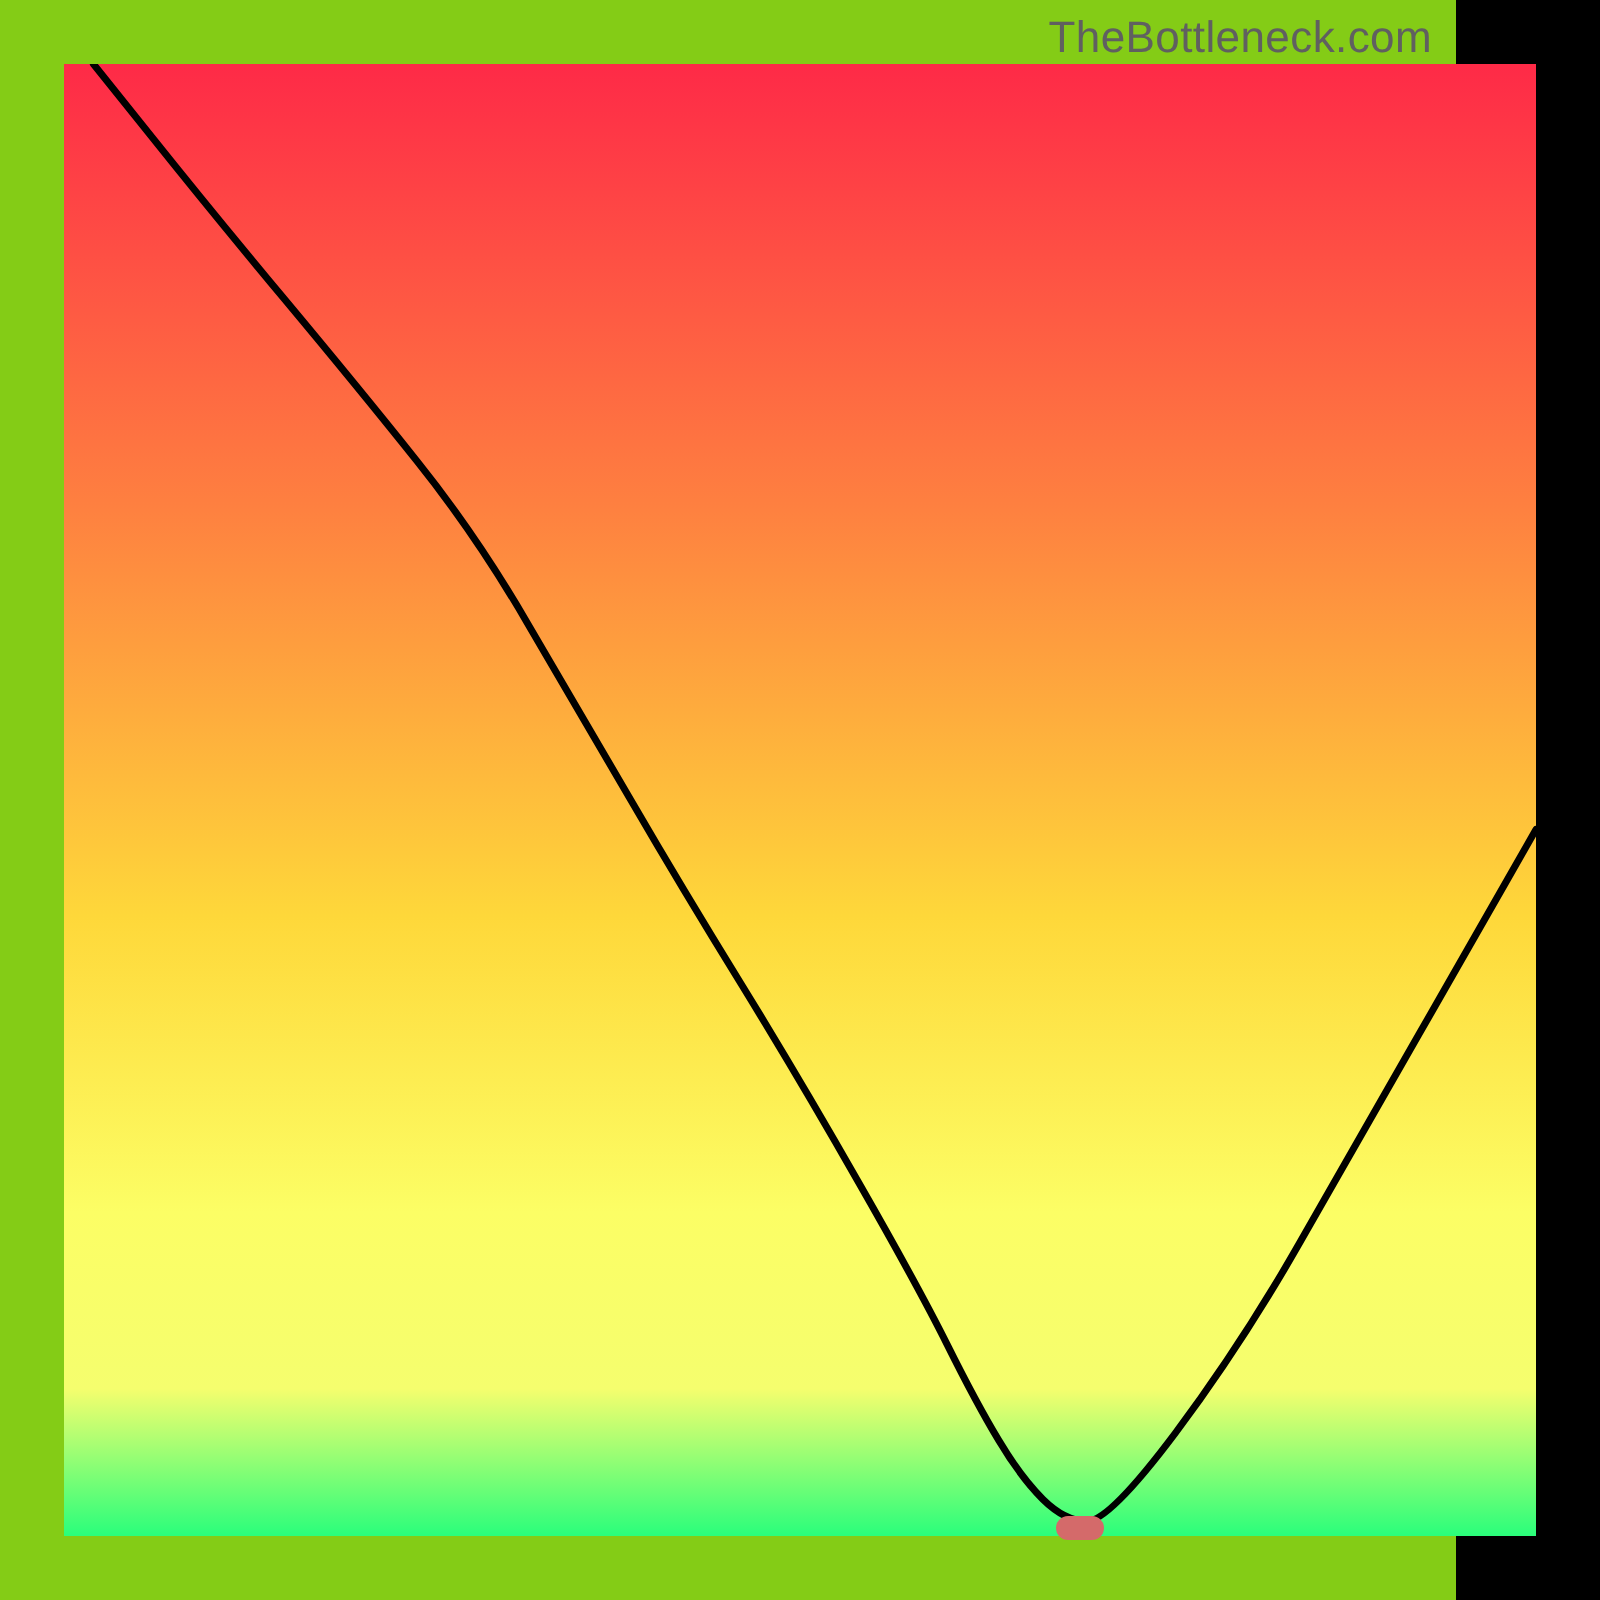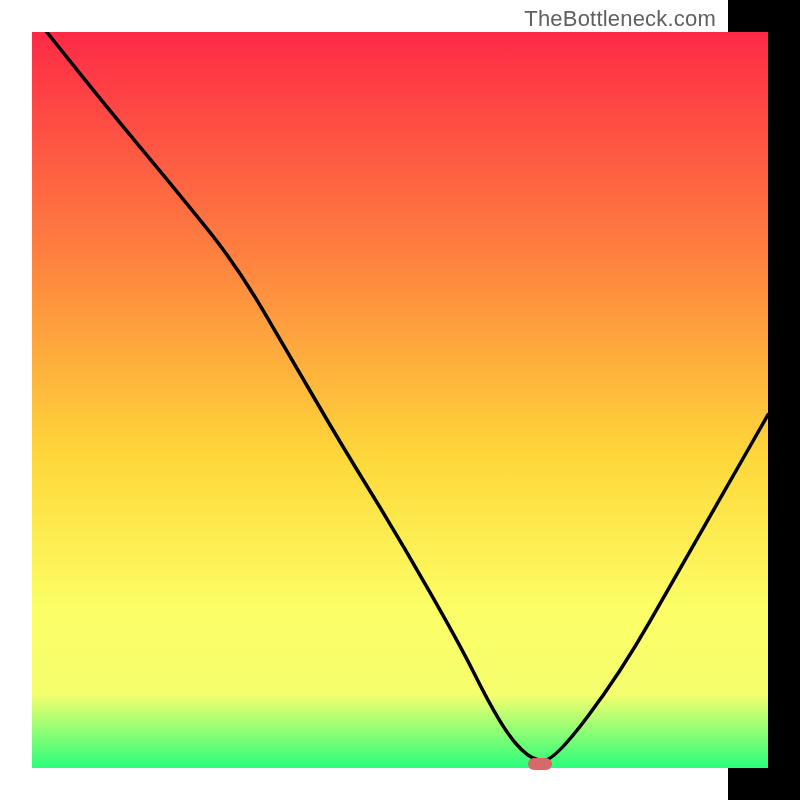--- a/index.html
+++ b/index.html
@@ -7,21 +7,21 @@
     padding: 0;
     width: 800px;
     height: 800px;
     background: #000;
     overflow: hidden;
   }
   .outer {
     position: relative;
     width: 728px;
     height: 800px;
-    background: #ffffff;
+    background: #84cc16;
   }
   .watermark {
     position: absolute;
     top: 6px;
     right: 12px;
     font-family: Arial, Helvetica, sans-serif;
     font-size: 22px;
     color: #606060;
     font-weight: 500;
     letter-spacing: 0.2px;

